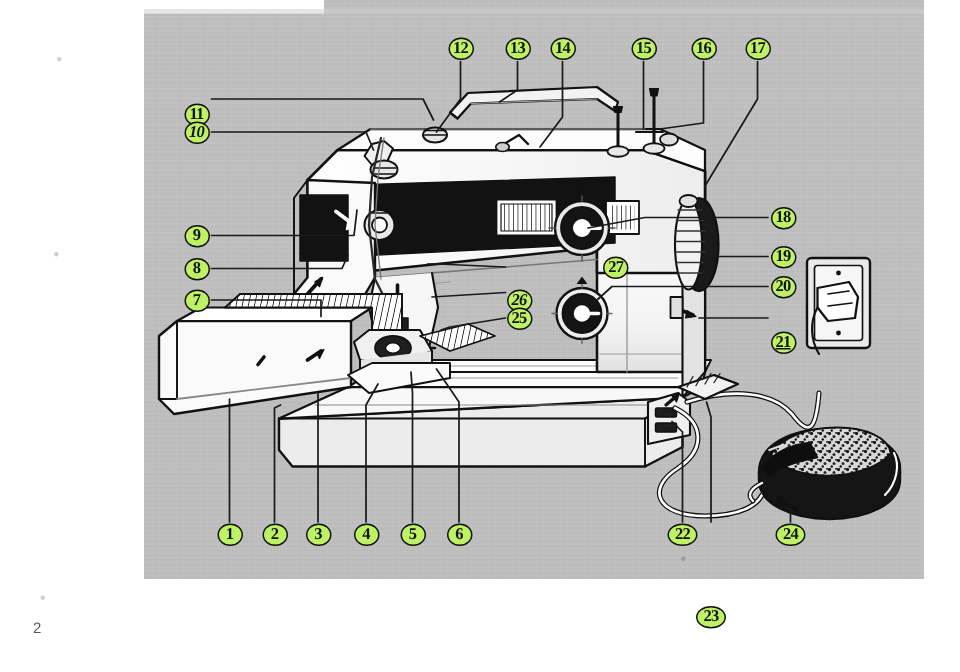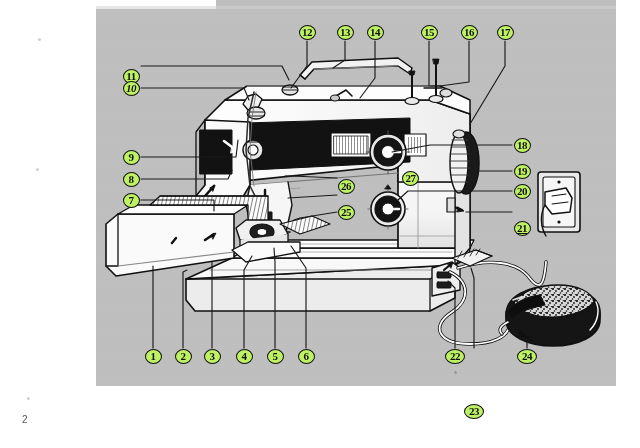--- a/index.html
+++ b/index.html
@@ -364,21 +364,21 @@
     <div class="callout" style="left:429px;top:32px;">15</div>
     <div class="callout" style="left:469px;top:32px;">16</div>
     <div class="callout" style="left:505px;top:32px;">17</div>
 
     <div class="callout" style="left:522px;top:145px;">18</div>
     <div class="callout" style="left:522px;top:171px;">19</div>
     <div class="callout" style="left:522px;top:191px;font-family:Liberation Serif, serif;">20</div>
     <div class="callout" style="left:522px;top:228px;text-decoration:underline;">21</div>
 
     <div class="callout" style="left:357px;top:178px;margin-left:45px;">27</div>
-    <div class="callout" style="left:346px;top:186px;">26</div>
+    <div class="callout" style="left:346px;top:200px;font-style:italic;">26</div>
     <div class="callout" style="left:346px;top:212px;">25</div>
 
     <div class="callout" style="left:153px;top:356px;">1</div>
     <div class="callout" style="left:183px;top:356px;">2</div>
     <div class="callout" style="left:212px;top:356px;">3</div>
     <div class="callout" style="left:244px;top:356px;">4</div>
     <div class="callout" style="left:275px;top:356px;">5</div>
     <div class="callout" style="left:306px;top:356px;">6</div>
     <div class="callout wide" style="left:455px;top:356px;">22</div>
     <div class="callout wide" style="left:474px;top:356px;margin-top:48px;">23</div>

